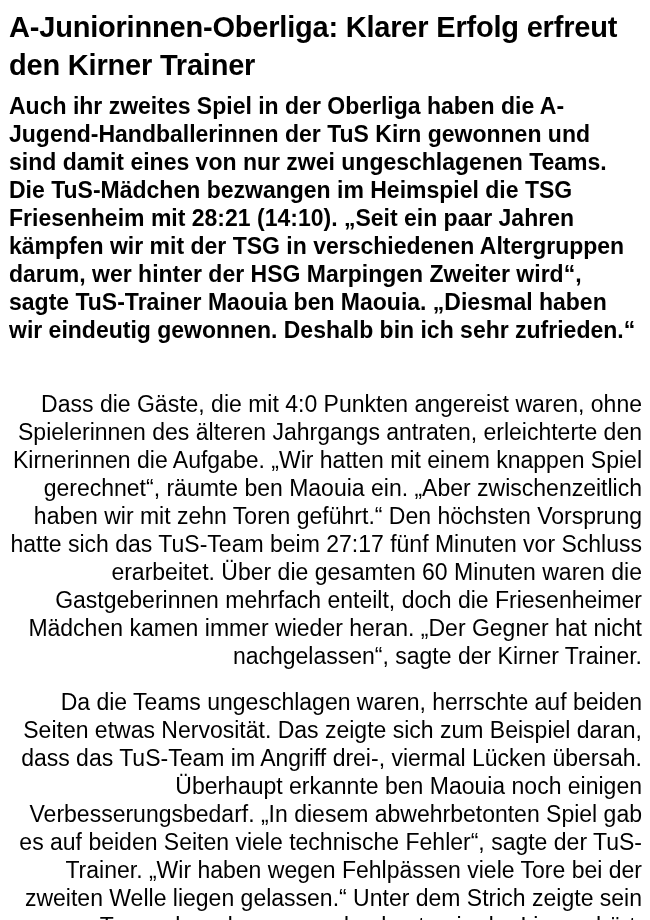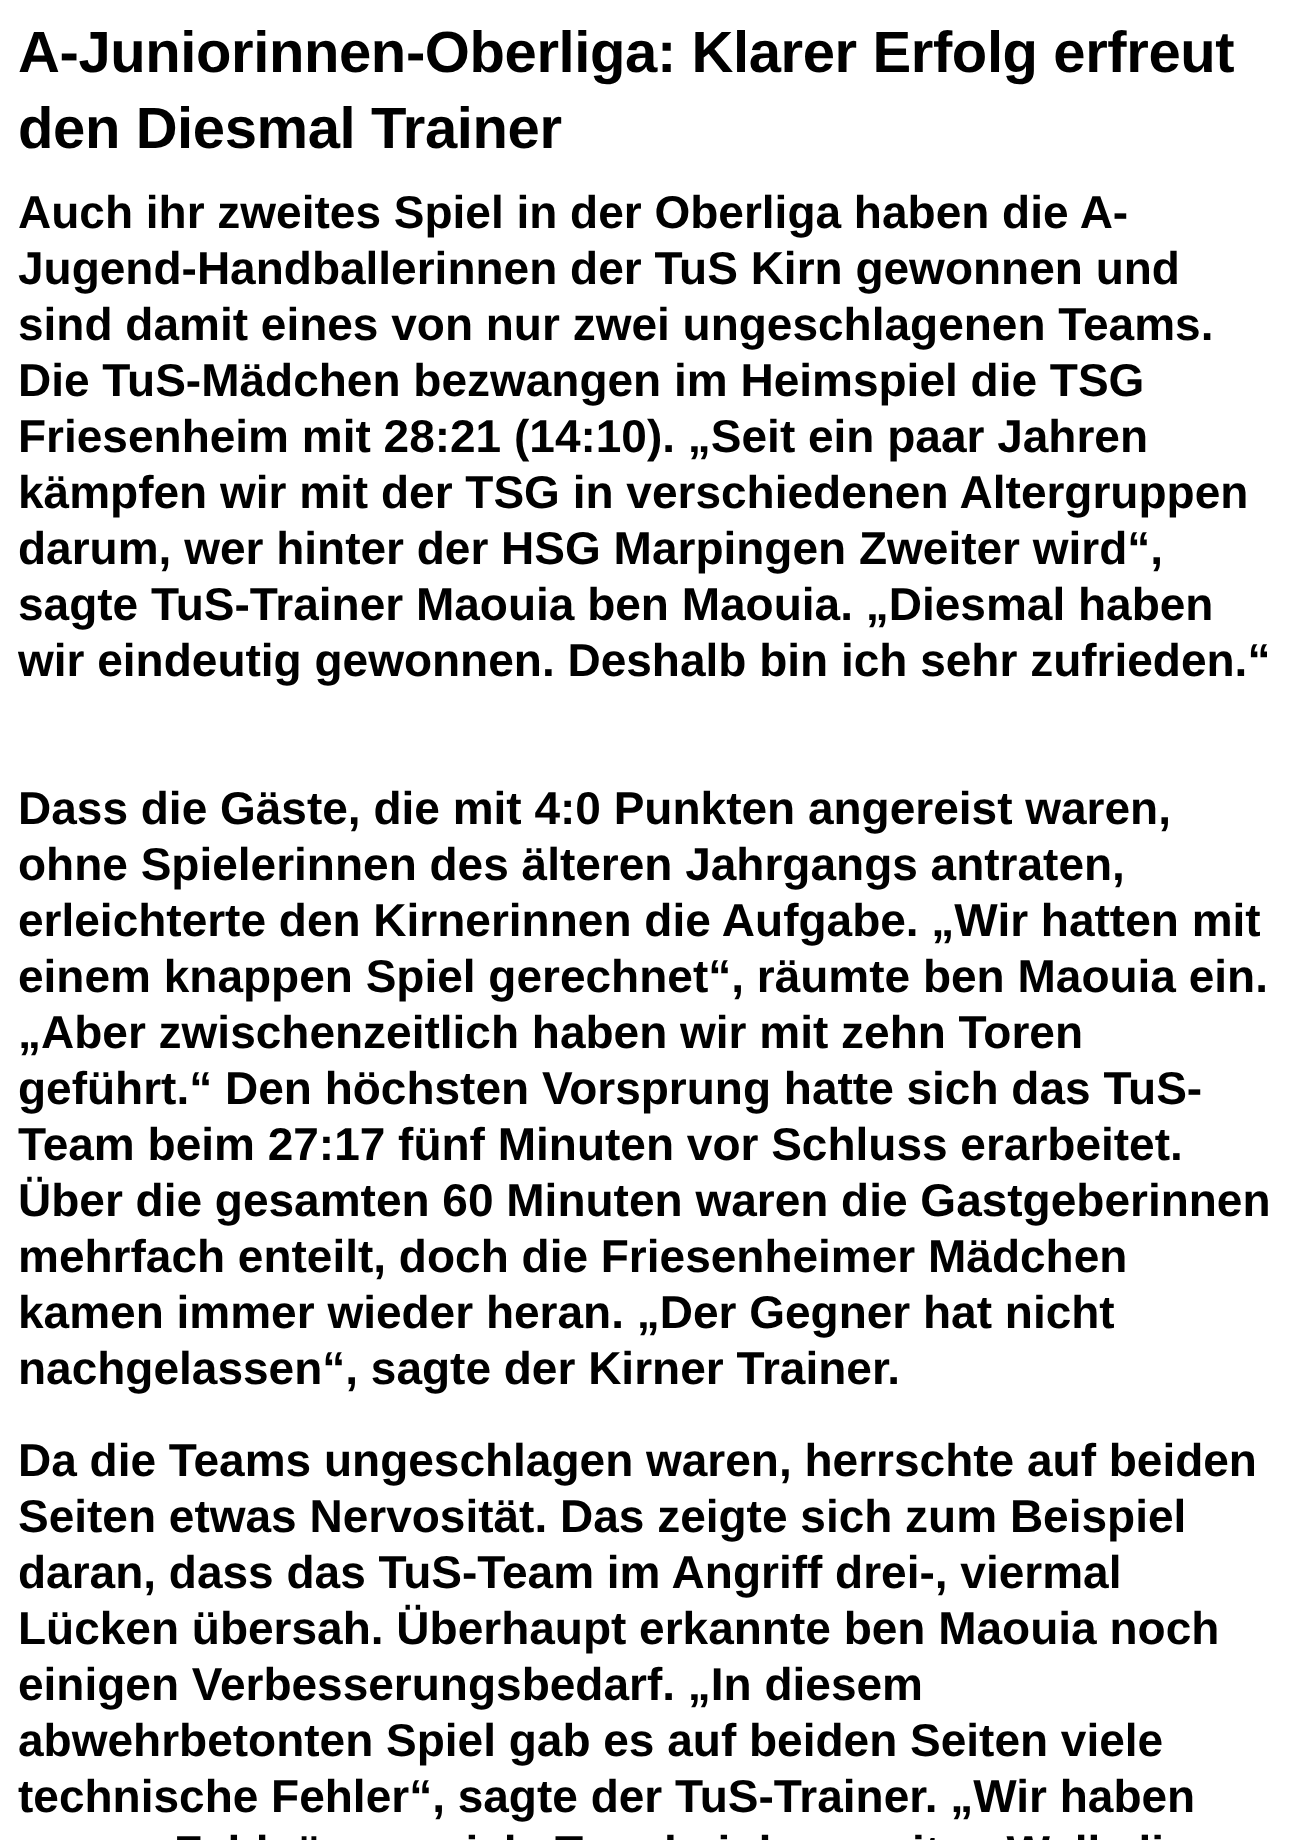--- a/index.html
+++ b/index.html
@@ -29,31 +29,32 @@
   p {
     font-size: 23px;
     line-height: 28px;
     margin: 0 0 18px 0;
   }
   p.lead {
     font-weight: 700;
     margin-bottom: 46px;
   }
   p.body-p {
-    font-weight: 700;
+    font-weight: 400;
+    text-align: right;
   }
   p.body-p.last {
     margin-bottom: 0;
   }
 </style>
 </head>
 <body>
 
 <article>
-  <h1>A-Juniorinnen-Oberliga: Klarer Erfolg erfreut den Diesmal Trainer</h1>
+  <h1>A-Juniorinnen-Oberliga: Klarer Erfolg erfreut den Kirner Trainer</h1>
 
   <p class="lead">Auch ihr zweites Spiel in der Oberliga haben die A-Jugend-Handballerinnen der TuS Kirn gewonnen und sind damit eines von nur zwei ungeschlagenen Teams. Die TuS-Mädchen bezwangen im Heimspiel die TSG Friesenheim mit 28:21 (14:10). „Seit ein paar Jahren kämpfen wir mit der TSG in verschiedenen Altergruppen darum, wer hinter der HSG Marpingen Zweiter wird“, sagte TuS-Trainer Maouia ben Maouia. „Diesmal haben wir eindeutig gewonnen. Deshalb bin ich sehr zufrieden.“</p>
 
   <p class="body-p">Dass die Gäste, die mit 4:0 Punkten angereist waren, ohne Spielerinnen des älteren Jahrgangs antraten, erleichterte den Kirnerinnen die Aufgabe. „Wir hatten mit einem knappen Spiel gerechnet“, räumte ben Maouia ein. „Aber zwischenzeitlich haben wir mit zehn Toren geführt.“ Den höchsten Vorsprung hatte sich das TuS-Team beim 27:17 fünf Minuten vor Schluss erarbeitet. Über die gesamten 60 Minuten waren die Gastgeberinnen mehrfach enteilt, doch die Friesenheimer Mädchen kamen immer wieder heran. „Der Gegner hat nicht nachgelassen“, sagte der Kirner Trainer.</p>
 
   <p class="body-p">Da die Teams ungeschlagen waren, herrschte auf beiden Seiten etwas Nervosität. Das zeigte sich zum Beispiel daran, dass das TuS-Team im Angriff drei-, viermal Lücken übersah. Überhaupt erkannte ben Maouia noch einigen Verbesserungsbedarf. „In diesem abwehrbetonten Spiel gab es auf beiden Seiten viele technische Fehler“, sagte der TuS-Trainer. „Wir haben wegen Fehlpässen viele Tore bei der zweiten Welle liegen gelassen.“ Unter dem Strich zeigte sein Team aber, dass es zu den besten in der Liga gehört.</p>
 
 </article>
 
 </body></html>

